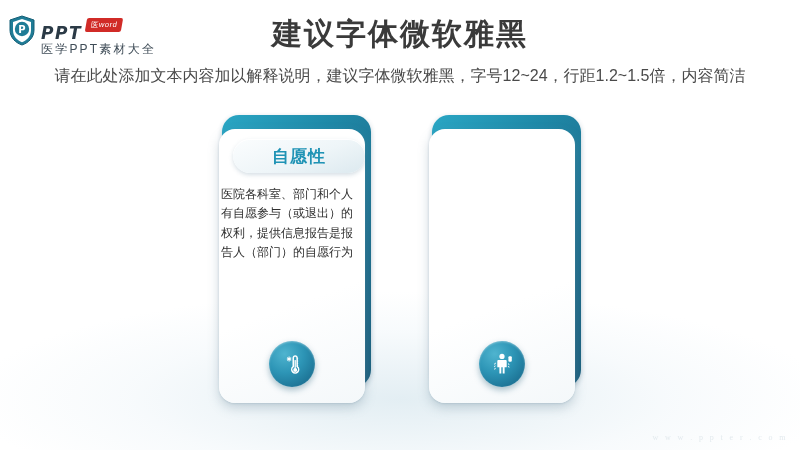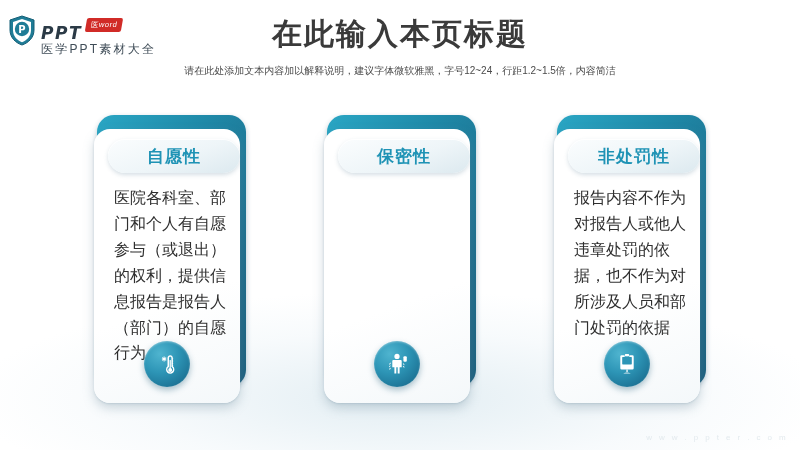--- a/index.html
+++ b/index.html
@@ -36,26 +36,26 @@
     font-size:12px;color:#3f4c57;letter-spacing:2.2px;line-height:1;white-space:nowrap;
   }
 
   
   .title{
     position:absolute;top:14px;left:0;right:0;text-align:center;
     font-size:30px;font-weight:bold;color:#3a3a3a;letter-spacing:2px;
   }
   .subtitle{
     position:absolute;top:62px;left:0;right:0;text-align:center;
-    font-size:10px;color:#4a4a4a;line-height:1.75;
+    font-size:16px;color:#4a4a4a;line-height:1.75;
   }
   .subtitle div{white-space:nowrap;}
 
   
-  .cards{position:absolute;top:115px;left:0;right:0;display:flex;justify-content:center;gap:78px;}
+  .cards{position:absolute;top:115px;left:0;right:0;display:flex;justify-content:center;gap:58px;}
   .card{position:relative;width:152px;height:288px;}
 
   
   .card-back{
     position:absolute;left:3px;top:0;width:149px;height:272px;
     border-radius:17px;
     background:linear-gradient(118deg,#2aa6c4 0%,#1f89a8 38%,#1d6f8e 72%,#1b5e7c 100%);
     box-shadow:0 2px 5px rgba(30,80,105,.30);
   }
   
@@ -70,38 +70,38 @@
     position:absolute;left:14px;top:10px;width:132px;height:34px;
     border-radius:17px;
     background:linear-gradient(160deg,#fbfdfe 0%,#eef5f8 55%,#dce9ef 100%);
     box-shadow:0 2px 4px rgba(120,150,168,.30), inset 0 1px 0 rgba(255,255,255,.9);
     display:flex;align-items:center;justify-content:center;
   }
   .card-head span{
     font-size:17px;font-weight:bold;color:#1f93b5;letter-spacing:1px;
   }
   .card-body{
-    position:absolute;left:20px;right:10px;top:56px;
-    font-size:16px;line-height:1.62;color:#2f2f2f;text-align:left;
+    position:absolute;left:2px;right:10px;top:56px;
+    font-size:12px;line-height:1.62;color:#2f2f2f;text-align:left;
   }
   .icon-wrap{
     position:absolute;left:0;right:0;bottom:16px;display:flex;justify-content:center;
   }
   .icon-circle{
     width:46px;height:46px;border-radius:50%;
     background:radial-gradient(circle at 34% 28%,#4fb4cf 0%,#2d95b6 42%,#1d7496 78%,#17627f 100%);
     box-shadow:0 3px 6px rgba(35,95,122,.38), inset 0 1px 2px rgba(255,255,255,.35);
     display:flex;align-items:center;justify-content:center;
   }
   .icon-circle svg{display:block;}
 
   .watermark{
     position:absolute;right:12px;bottom:8px;
     font-size:8px;letter-spacing:2.4px;color:#e3eaee;
-    font-family:Liberation Sans, sans-serif;
+    font-family:Liberation Serif, serif;
   }
 </style>
 </head>
 <body>
 
 <div class="bg-glow"></div>
 
 <div class="logo">
   <span class="shield">
     <svg width="28" height="31" viewBox="0 0 28 31">
@@ -113,21 +113,21 @@
   </span>
   <span class="logo-text">
     <span class="logo-row1">
       <span class="logo-ppt">PPT</span>
       <span class="logo-badge">医word</span>
     </span>
     <span class="logo-sub">医学PPT素材大全</span>
   </span>
 </div>
 
-<div class="title">在此输入本页标题</div>
+<div class="title">建议字体微软雅黑</div>
 
 <div class="subtitle">
   <div>请在此处添加文本内容加以解释说明，建议字体微软雅黑，字号12~24，行距1.2~1.5倍，内容简洁</div>
 </div>
 
 <div class="cards">
 
   <div class="card">
     <div class="card-back"></div>
     <div class="card-front">
@@ -151,64 +151,35 @@
             </g>
           </svg>
         </div>
       </div>
     </div>
   </div>
 
   <div class="card">
     <div class="card-back"></div>
     <div class="card-front">
-      <div class="card-head">
-        <span>保密性</span>
-      </div>
       <div class="icon-wrap">
         <div class="icon-circle">
           <svg width="26" height="26" viewBox="0 0 26 26">
             <g fill="#ffffff">
               <circle cx="13" cy="5.4" r="2.6"></circle>
               <path d="M9.3 9 h7.4 a1 1 0 0 1 1 1 v6.2 h-2.1 v6.4 h-1.9 v-6.4 h-1.4 v6.4 h-1.9 v-6.4 h-2.1 V10 a1 1 0 0 1 1 -1 z"></path>
               <path d="M6.6 11.6 c-1 0.4 -1.6 1.3 -1.4 2.2 l0.9 -0.25 c-0.1 -0.45 0.25 -0.9 0.85 -1.1 z" opacity=".85"></path>
               <path d="M6.3 14.2 c-1 0.4 -1.5 1.25 -1.3 2.15 l0.9 -0.25 c-0.1 -0.45 0.2 -0.85 0.8 -1.05 z" opacity=".85"></path>
               <path d="M6.5 16.8 c-0.95 0.4 -1.45 1.2 -1.25 2.05 l0.9 -0.25 c-0.1 -0.4 0.2 -0.8 0.75 -1 z" opacity=".85"></path>
               <rect x="19.4" y="5.2" width="3.4" height="5.6" rx="1.1"></rect>
               <path d="M19.2 12.2 c0.95 0.4 1.45 1.2 1.25 2.05 l-0.9 -0.25 c0.1 -0.4 -0.2 -0.8 -0.75 -1 z" opacity=".85"></path>
               <path d="M19.2 14.8 c0.95 0.4 1.45 1.2 1.25 2.05 l-0.9 -0.25 c0.1 -0.4 -0.2 -0.8 -0.75 -1 z" opacity=".85"></path>
             </g>
           </svg>
         </div>
       </div>
     </div>
   </div>
 
-  <div class="card">
-    <div class="card-back"></div>
-    <div class="card-front">
-      <div class="card-head">
-        <span>非处罚性</span>
-      </div>
-      <div class="card-body">报告内容不作为对报告人或他人违章处罚的依据，也不作为对所涉及人员和部门处罚的依据</div>
-      <div class="icon-wrap">
-        <div class="icon-circle">
-          <svg width="26" height="26" viewBox="0 0 26 26">
-            <g fill="#ffffff">
-              <rect x="10.9" y="3.1" width="4.2" height="2.2" rx="0.7"></rect>
-              <path d="M7.6 4.3 h3.0 v1.0 a0.9 0.9 0 0 0 0.9 0.9 h3.0 a0.9 0.9 0 0 0 0.9 -0.9 v-1.0 h3.0
-                       a1.3 1.3 0 0 1 1.3 1.3 v11.6 a1.3 1.3 0 0 1 -1.3 1.3 h-10.8 a1.3 1.3 0 0 1 -1.3 -1.3 V5.6
-                       a1.3 1.3 0 0 1 1.3 -1.3 z"></path>
-              <path d="M12.4 18.6 h1.3 v2.4 h-1.3 z"></path>
-              <path d="M9.2 22.4 q3.8 -2.0 7.6 0 z" opacity=".9"></path>
-            </g>
-            <g fill="#2d95b6">
-              <rect x="8.2" y="6.0" width="9.6" height="7.4" rx="0.6"></rect>
-            </g>
-          </svg>
-        </div>
-      </div>
-    </div>
-  </div>
 
 </div>
 
 <div class="watermark">w w w . p p t e r . c o m</div>
 
 </body></html>

